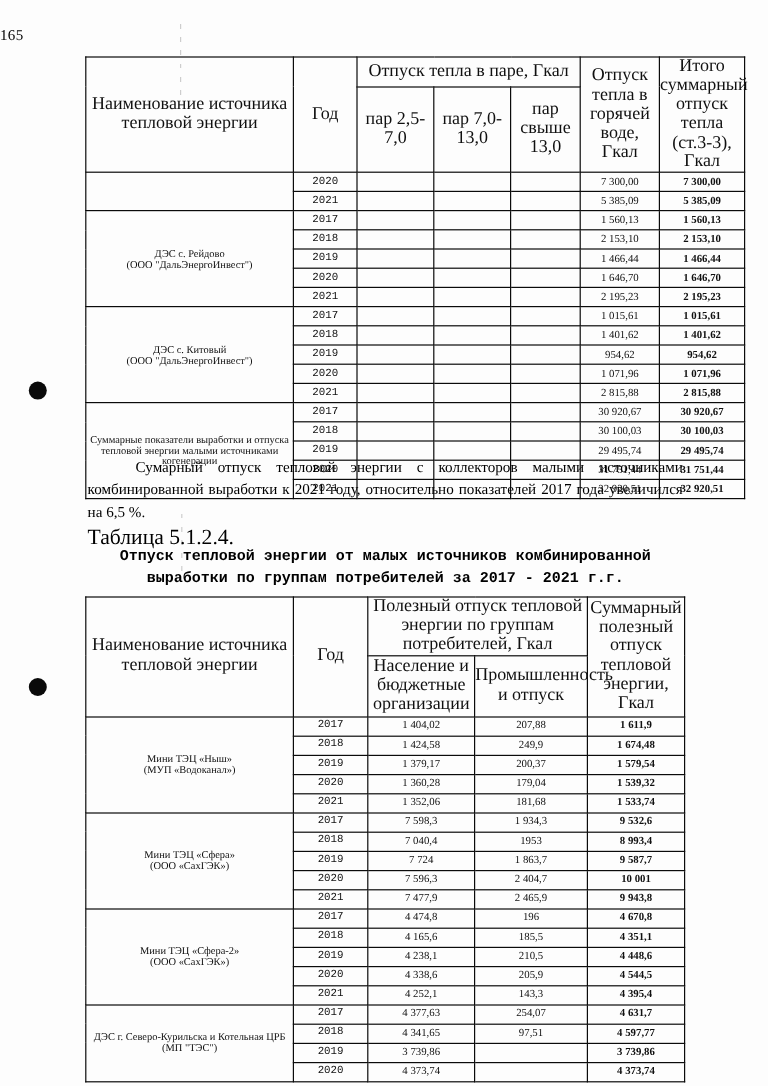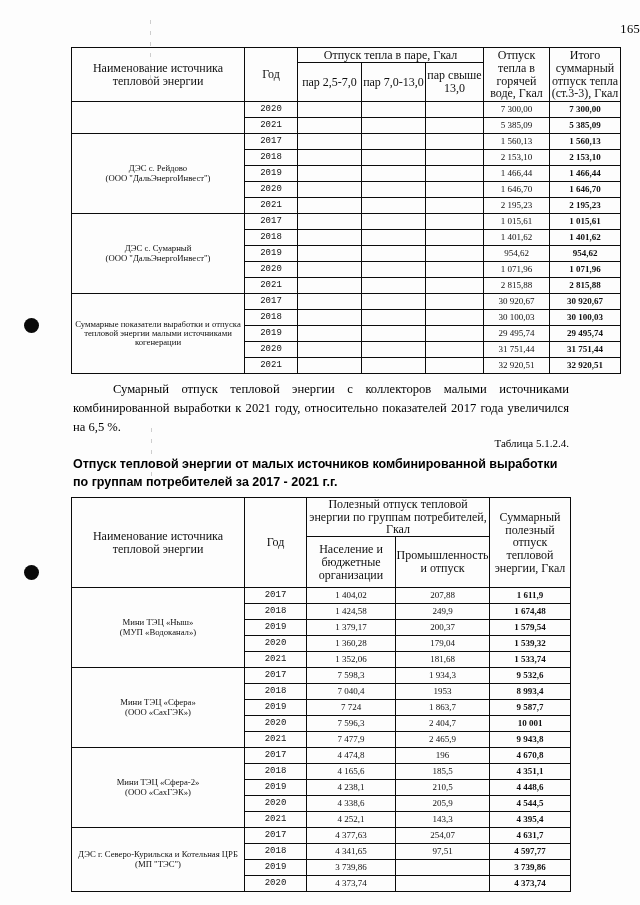--- a/index.html
+++ b/index.html
@@ -23,21 +23,21 @@
     height: 905px;
     background: #fdfdfd;
   }
 
   
   .page-number {
     position: absolute;
     top: 22px;
     left: 0;
     width: 640px;
-    text-align: right;
+    text-align: left;
     font-size: 12.5px;
     font-family: "Liberation Serif", serif;
     letter-spacing: 0.3px;
   }
 
   
   .punch {
     position: absolute;
     width: 15px;
     height: 15px;
@@ -57,21 +57,21 @@
   table.doc td, table.doc th {
     border: 1px solid #0b0b0b;
     padding: 0;
     vertical-align: middle;
     text-align: center;
     font-weight: normal;
     line-height: 1.06;
   }
   .hdr {
     font-weight: bold;
-    font-size: 12px;
+    font-size: 15px;
     line-height: 1.15;
     padding: 2px 2px;
   }
   .srcname {
     font-weight: bold;
     font-size: 8.7px;
     line-height: 1.28;
     padding: 2px 3px;
   }
   .srcname .sub { font-weight: normal; }
@@ -106,34 +106,34 @@
     text-align: justify;
     text-indent: 40px;
     font-family: "Liberation Serif", serif;
   }
 
   .tbl-caption-num {
     position: absolute;
     left: 73px;
     top: 437px;
     width: 496px;
-    text-align: right;
-    font-size: 11px;
+    text-align: left;
+    font-size: 18px;
     font-family: "Liberation Serif", serif;
   }
   .tbl-caption-title {
     position: absolute;
     left: 73px;
     top: 456px;
     width: 496px;
-    text-align: left;
+    text-align: center;
     font-size: 12.5px;
     font-weight: bold;
     line-height: 1.42;
-    font-family: Liberation Sans, sans-serif;
+    font-family: Liberation Mono, monospace;
   }
 
   
   #table2-wrap {
     position: absolute;
     left: 71px;
     top: 497px;
     width: 499px;
   }
   #table2 { width: 499px; }
@@ -239,21 +239,21 @@
           <tr>
             <td class="yr">2021</td>
             <td class="num"></td>
             <td class="num"></td>
             <td class="num"></td>
             <td class="num">2 195,23</td>
             <td class="num total">2 195,23</td>
           </tr>
           <tr>
             <td class="srcname" rowspan="5">
-              <div>ДЭС с. Сумарный</div>
+              <div>ДЭС с. Китовый</div>
               <div class="sub">(ООО "ДальЭнергоИнвест")</div>
             </td>
             <td class="yr">2017</td>
             <td class="num"></td>
             <td class="num"></td>
             <td class="num"></td>
             <td class="num">1 015,61</td>
             <td class="num total">1 015,61</td>
           </tr>
           <tr>

